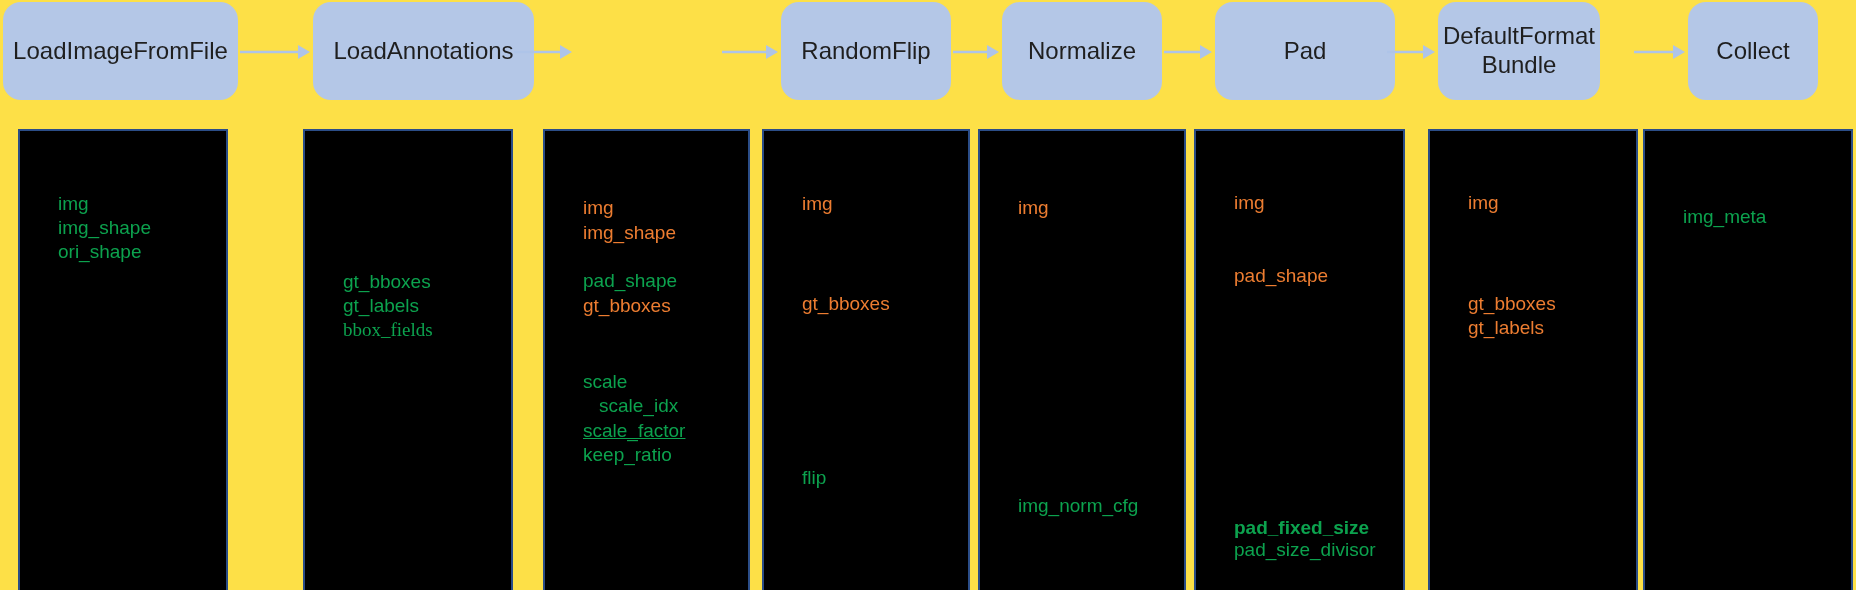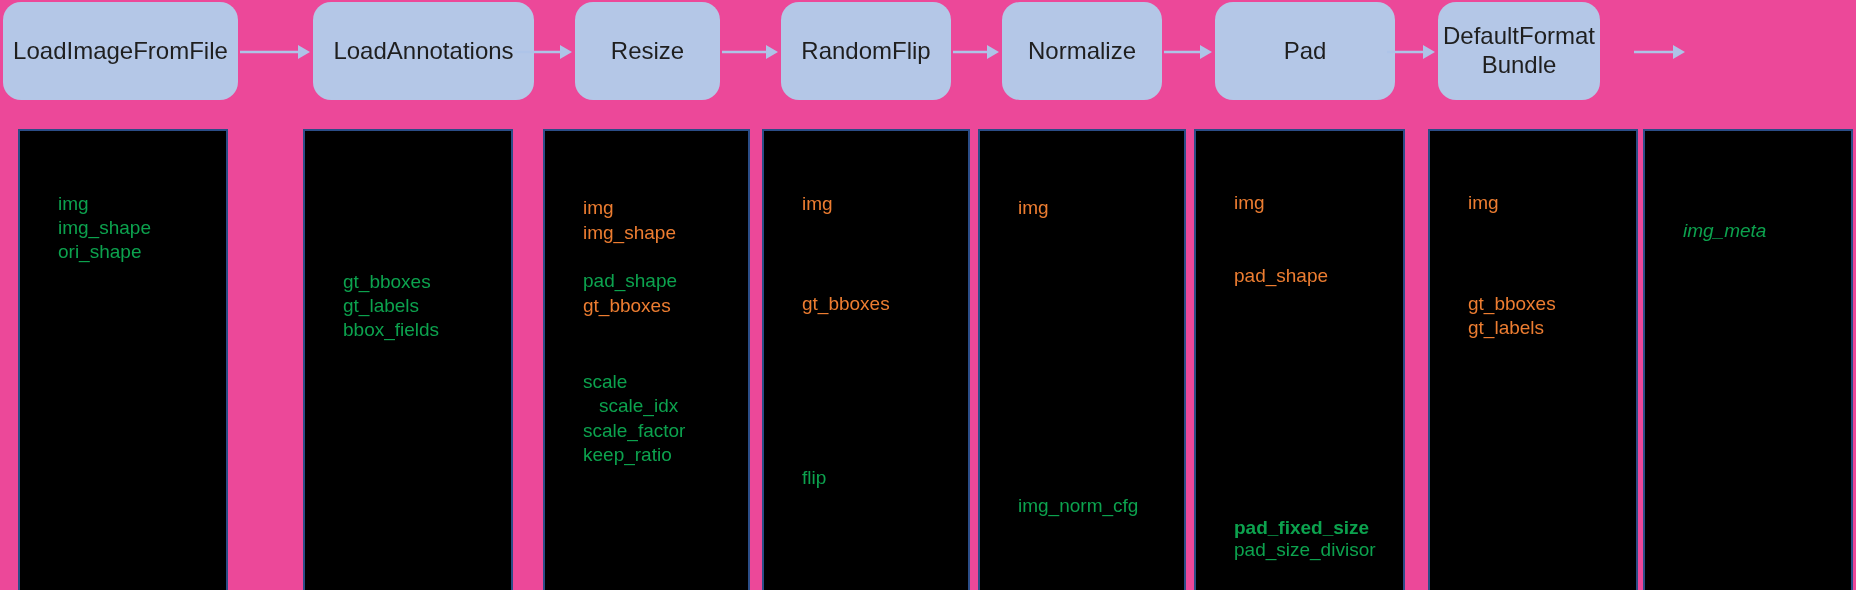--- a/index.html
+++ b/index.html
@@ -1,17 +1,17 @@
 <!DOCTYPE html>
 <html><head>
 <meta charset="utf-8">
 <style>
   html,body{margin:0;padding:0;background:#000;}
   #canvas{
-    position:relative;width:1856px;height:590px;background:#ec4899;overflow:hidden;
+    position:relative;width:1856px;height:590px;background:#fde047;overflow:hidden;
     font-family:"Liberation Sans",sans-serif;
   }
   .node{
     position:absolute;top:2px;height:98px;box-sizing:border-box;
     background:var(--box-fill,#b4c7e7);border-radius:18px;
     display:flex;align-items:center;justify-content:center;text-align:center;
     font-size:24px;line-height:1.2;color:var(--box-text,#1f1f1f);padding:0 10px;
   }
   .column{
     position:absolute;top:129px;height:512px;box-sizing:border-box;
@@ -55,25 +55,25 @@
   #arrow-5{left:1387px}
   #arrow-6{left:1634px}
 </style>
 </head>
 <body>
 
 <div id="canvas" style="--box-fill: #b4c7e7; --box-text: #1f1f1f; --arrow: #aec4e8; --col-border: #2b4d87; --green: #0ca24e; --orange: #ed7d31;">
 
   <div class="node" id="box-0">LoadImageFromFile</div>
   <div class="node" id="box-1">LoadAnnotations</div>
-  <div class="node" id="box-2">Resize</div>
   <div class="node" id="box-3">RandomFlip</div>
   <div class="node" id="box-4">Normalize</div>
   <div class="node" id="box-5">Pad</div>
   <div class="node" id="box-6">DefaultFormat Bundle</div>
+  <div class="node" id="box-7">Collect</div>
 
   <svg class="arrow" id="arrow-0" width="71" height="20">
       <line x1="0" y1="10" x2="59" y2="10"></line>
       <path d="M58,3 L70,10 L58,17 Z"></path>
     </svg>
   <svg class="arrow" id="arrow-1" width="59" height="20">
       <line x1="0" y1="10" x2="47" y2="10"></line>
       <path d="M46,3 L58,10 L46,17 Z"></path>
     </svg>
   <svg class="arrow" id="arrow-2" width="57" height="20">
@@ -98,30 +98,30 @@
     </svg>
 
   <div class="column" id="col-0">
       <div class="field green" style="top: 62px;">img</div>
       <div class="field green" style="top: 86px;">img_shape</div>
       <div class="field green" style="top: 110px;">ori_shape</div>
     </div>
   <div class="column" id="col-1">
       <div class="field green" style="top: 140px;">gt_bboxes</div>
       <div class="field green" style="top: 164px;">gt_labels</div>
-      <div class="field green" style="top: 188px;">bbox_fields</div>
+      <div class="field green" style="top: 188px; font-family: Liberation Serif, serif;">bbox_fields</div>
     </div>
   <div class="column" id="col-2">
       <div class="field orange" style="top: 66px;">img</div>
       <div class="field orange" style="top: 91px;">img_shape</div>
       <div class="field green" style="top: 139px;">pad_shape</div>
       <div class="field orange" style="top: 164px;">gt_bboxes</div>
       <div class="field green" style="top: 240px;">scale</div>
       <div class="field green" style="top: 264px; margin-left: 16px;">scale_idx</div>
-      <div class="field green" style="top: 289px;">scale_factor</div>
+      <div class="field green" style="top: 289px; text-decoration: underline;">scale_factor</div>
       <div class="field green" style="top: 313px;">keep_ratio</div>
     </div>
   <div class="column" id="col-3">
       <div class="field orange" style="top: 62px;">img</div>
       <div class="field orange" style="top: 162px;">gt_bboxes</div>
       <div class="field green" style="top: 336px;">flip</div>
     </div>
   <div class="column" id="col-4">
       <div class="field orange" style="top: 66px;">img</div>
       <div class="field green" style="top: 364px;">img_norm_cfg</div>
@@ -131,16 +131,16 @@
       <div class="field orange" style="top: 134px;">pad_shape</div>
       <div class="field green" style="top: 386px; font-weight: bold;">pad_fixed_size</div>
       <div class="field green" style="top: 408px;">pad_size_divisor</div>
     </div>
   <div class="column" id="col-6">
       <div class="field orange" style="top: 61px;">img</div>
       <div class="field orange" style="top: 162px;">gt_bboxes</div>
       <div class="field orange" style="top: 186px;">gt_labels</div>
     </div>
   <div class="column" id="col-7">
-      <div class="field green" style="top: 89px; font-style: italic;">img_meta</div>
+      <div class="field green" style="top: 75px;">img_meta</div>
     </div>
 
 </div>
 
 </body></html>

